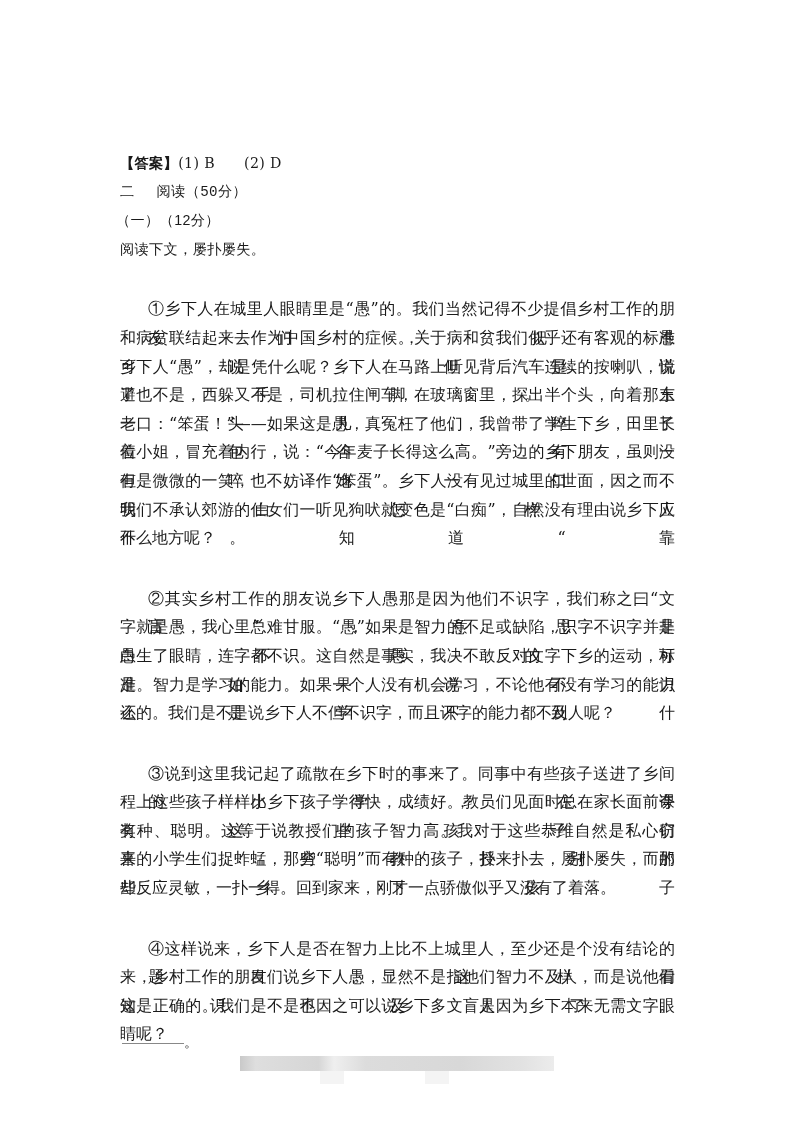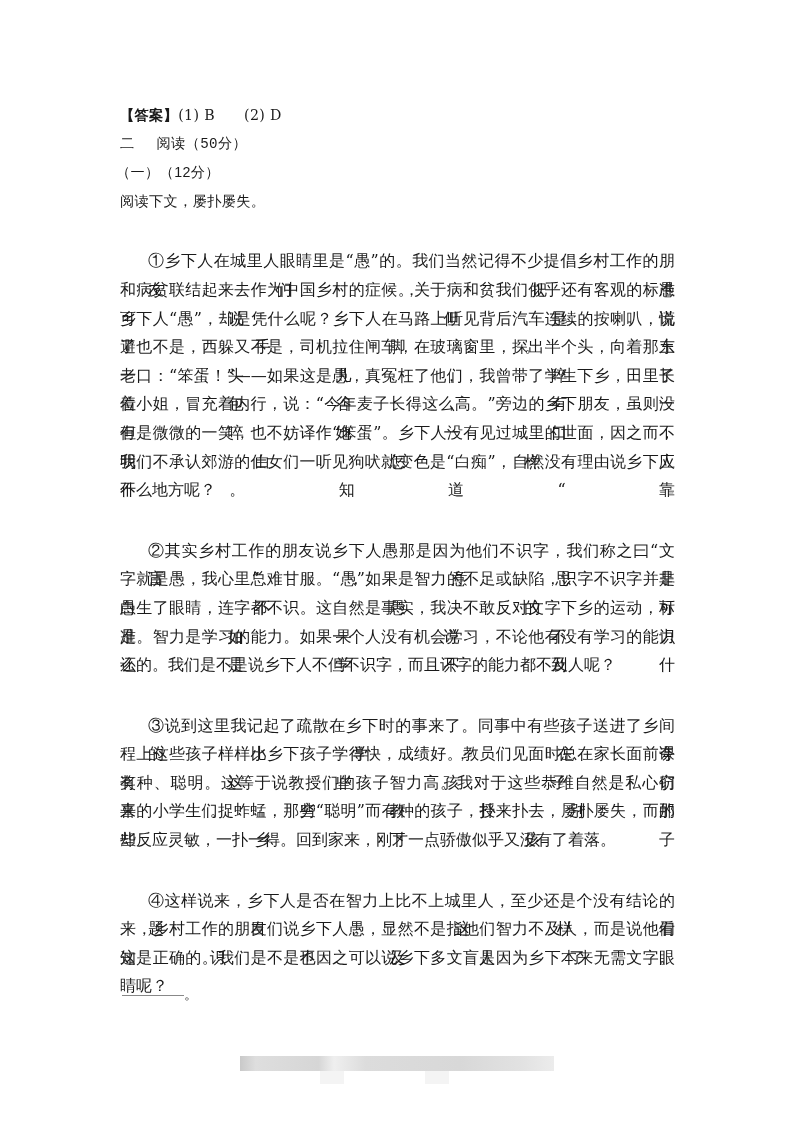--- a/index.html
+++ b/index.html
@@ -17,21 +17,21 @@
       top: 101px;
       width: 555px;
     }
     .line {
       font-size: 14.2px;
       line-height: 28.6px;
       height: 28.6px;
       white-space: nowrap;
       letter-spacing: 0.35px;
     }
-    .answer { margin-bottom: 0; }
+    .answer { margin-bottom: 0; margin-top: 48px; }
     .answer .bracket { font-family: "DejaVu Sans", "Liberation Sans", sans-serif; font-weight: bold; }
     .section-title { font-family: Liberation Mono, monospace; }
     .section-title .num { margin-right: 22px; }
     .sub-title { font-family: Liberation Sans, sans-serif; margin-left: -4px; }
     .para { text-align: justify; text-align-last: justify; margin-top: 32px; }
     .para .l { display: block; height: 28.6px; line-height: 28.6px; text-align: justify; text-align-last: justify; }
     .para .l.last { text-align-last: left; }
     .para .l.first { padding-left: 28px; }
     .blank-line {
       margin-top: 12px;

